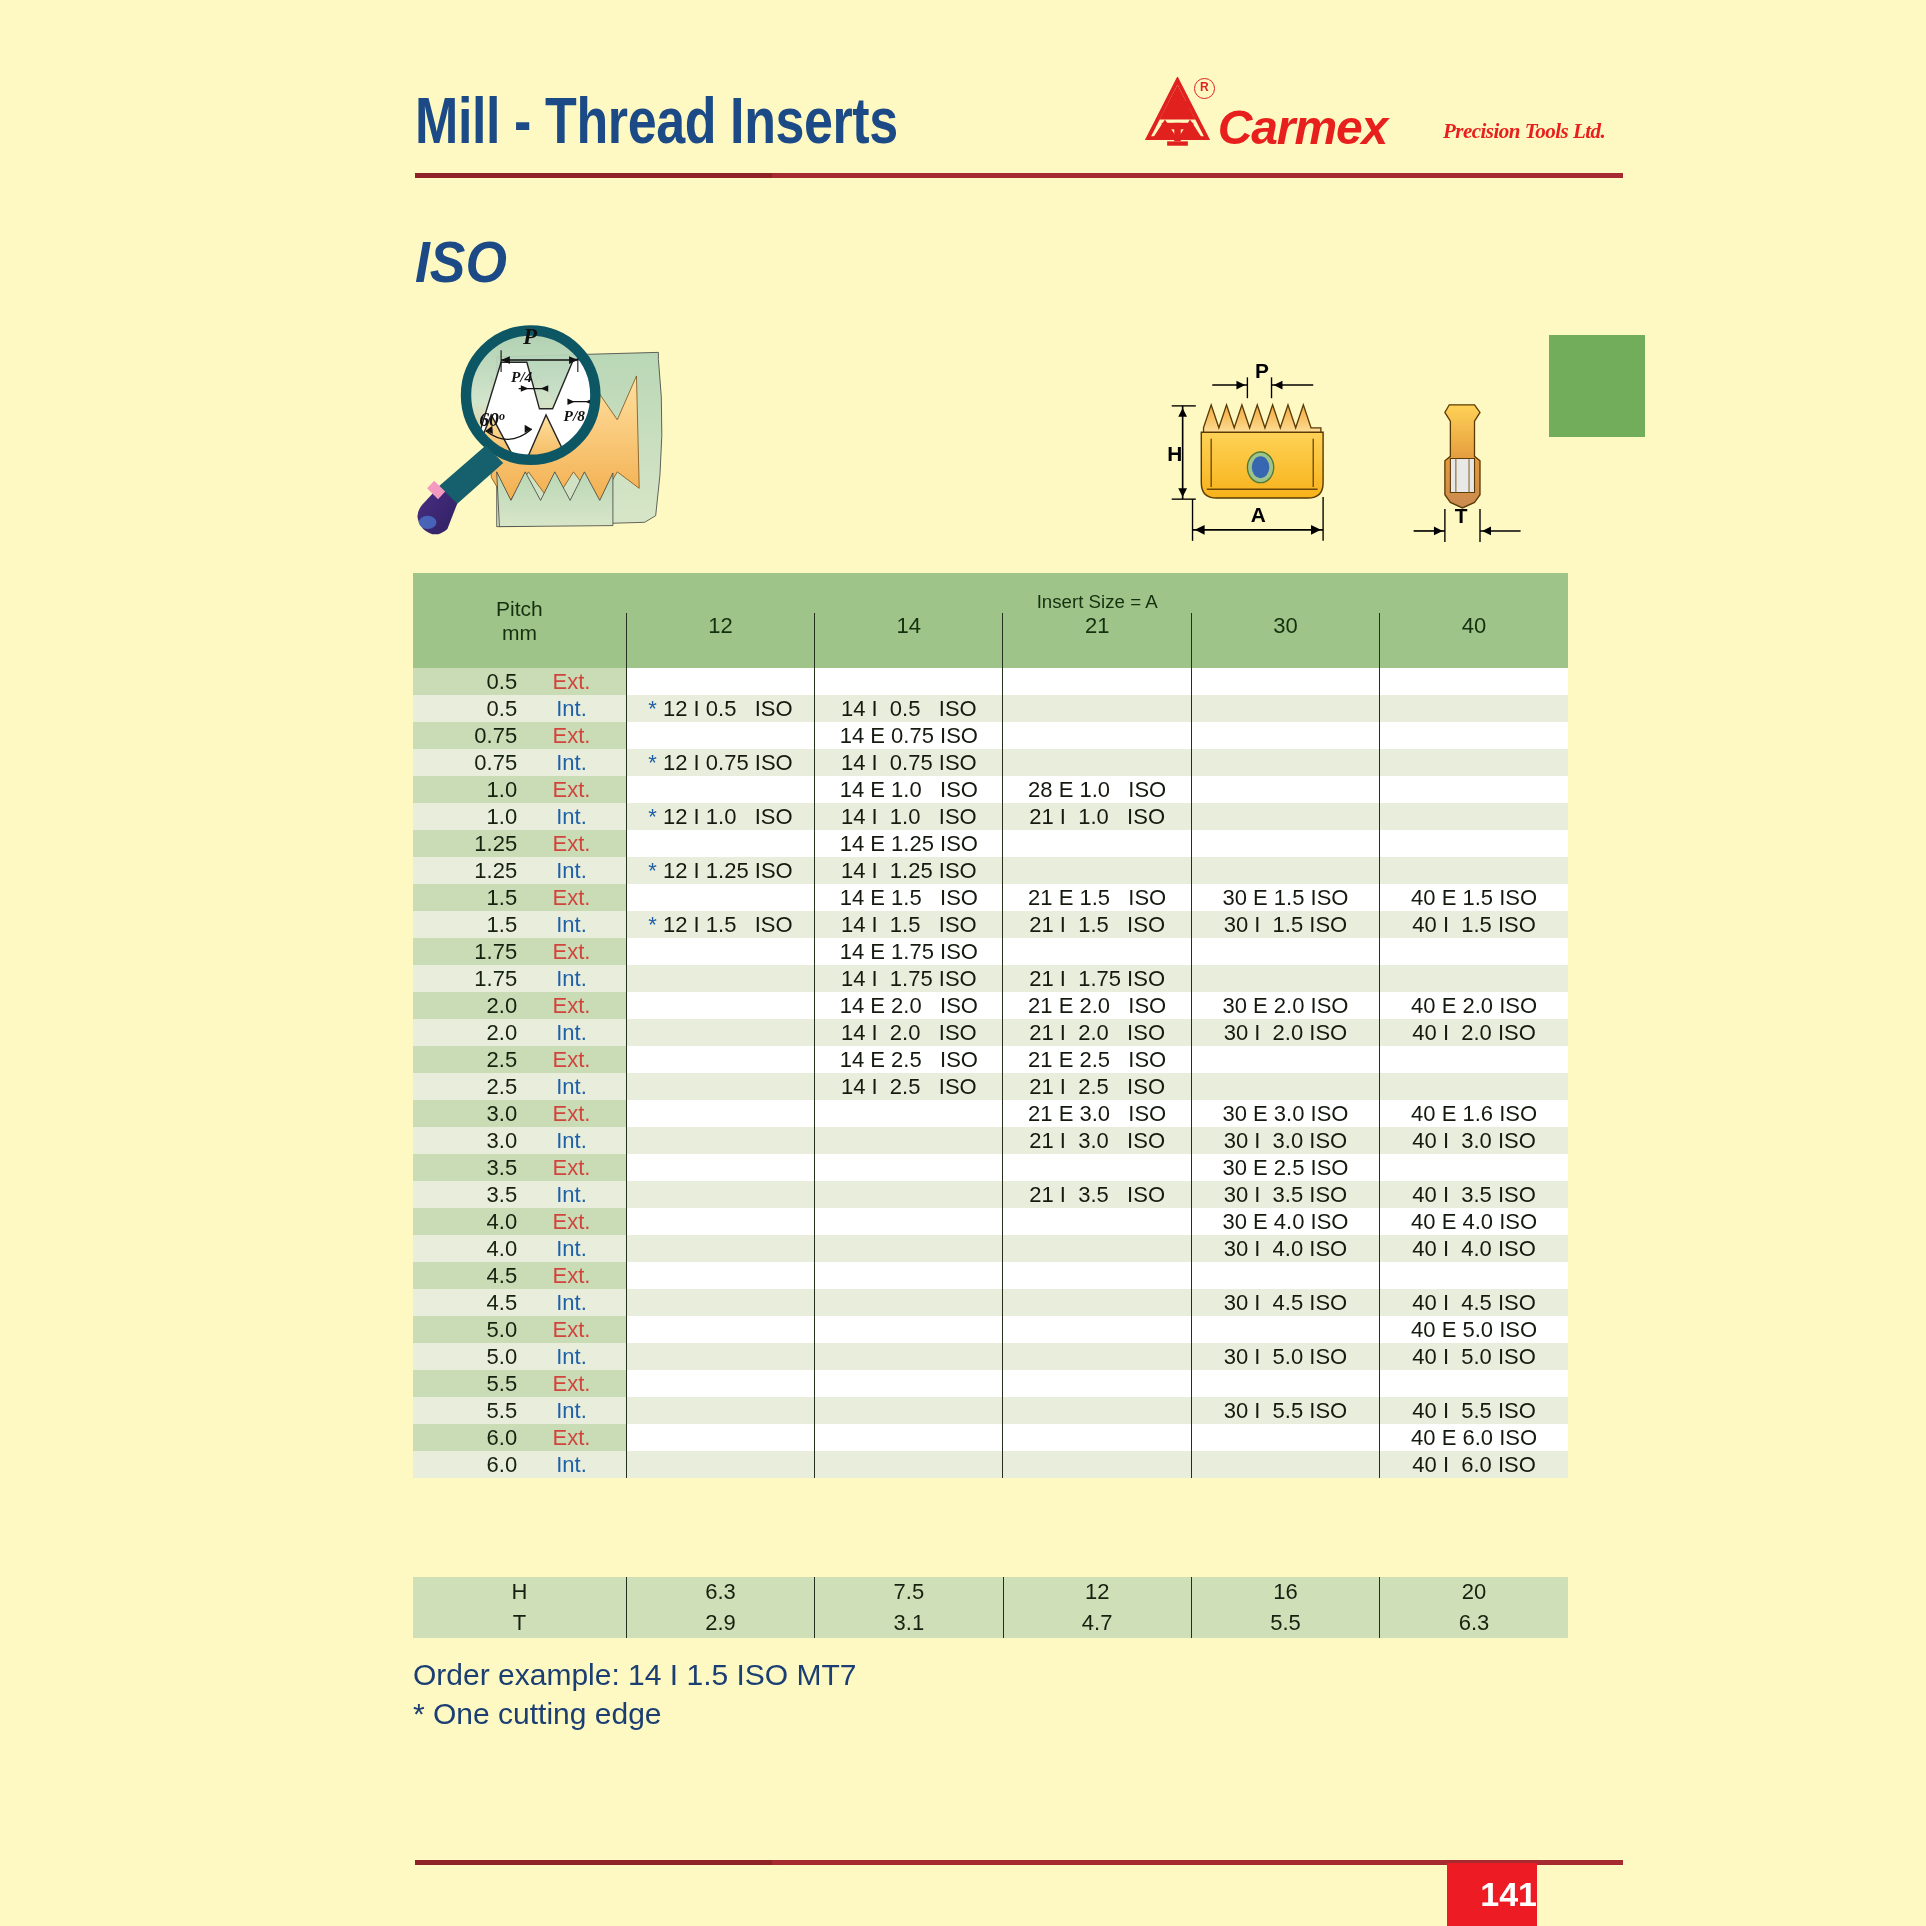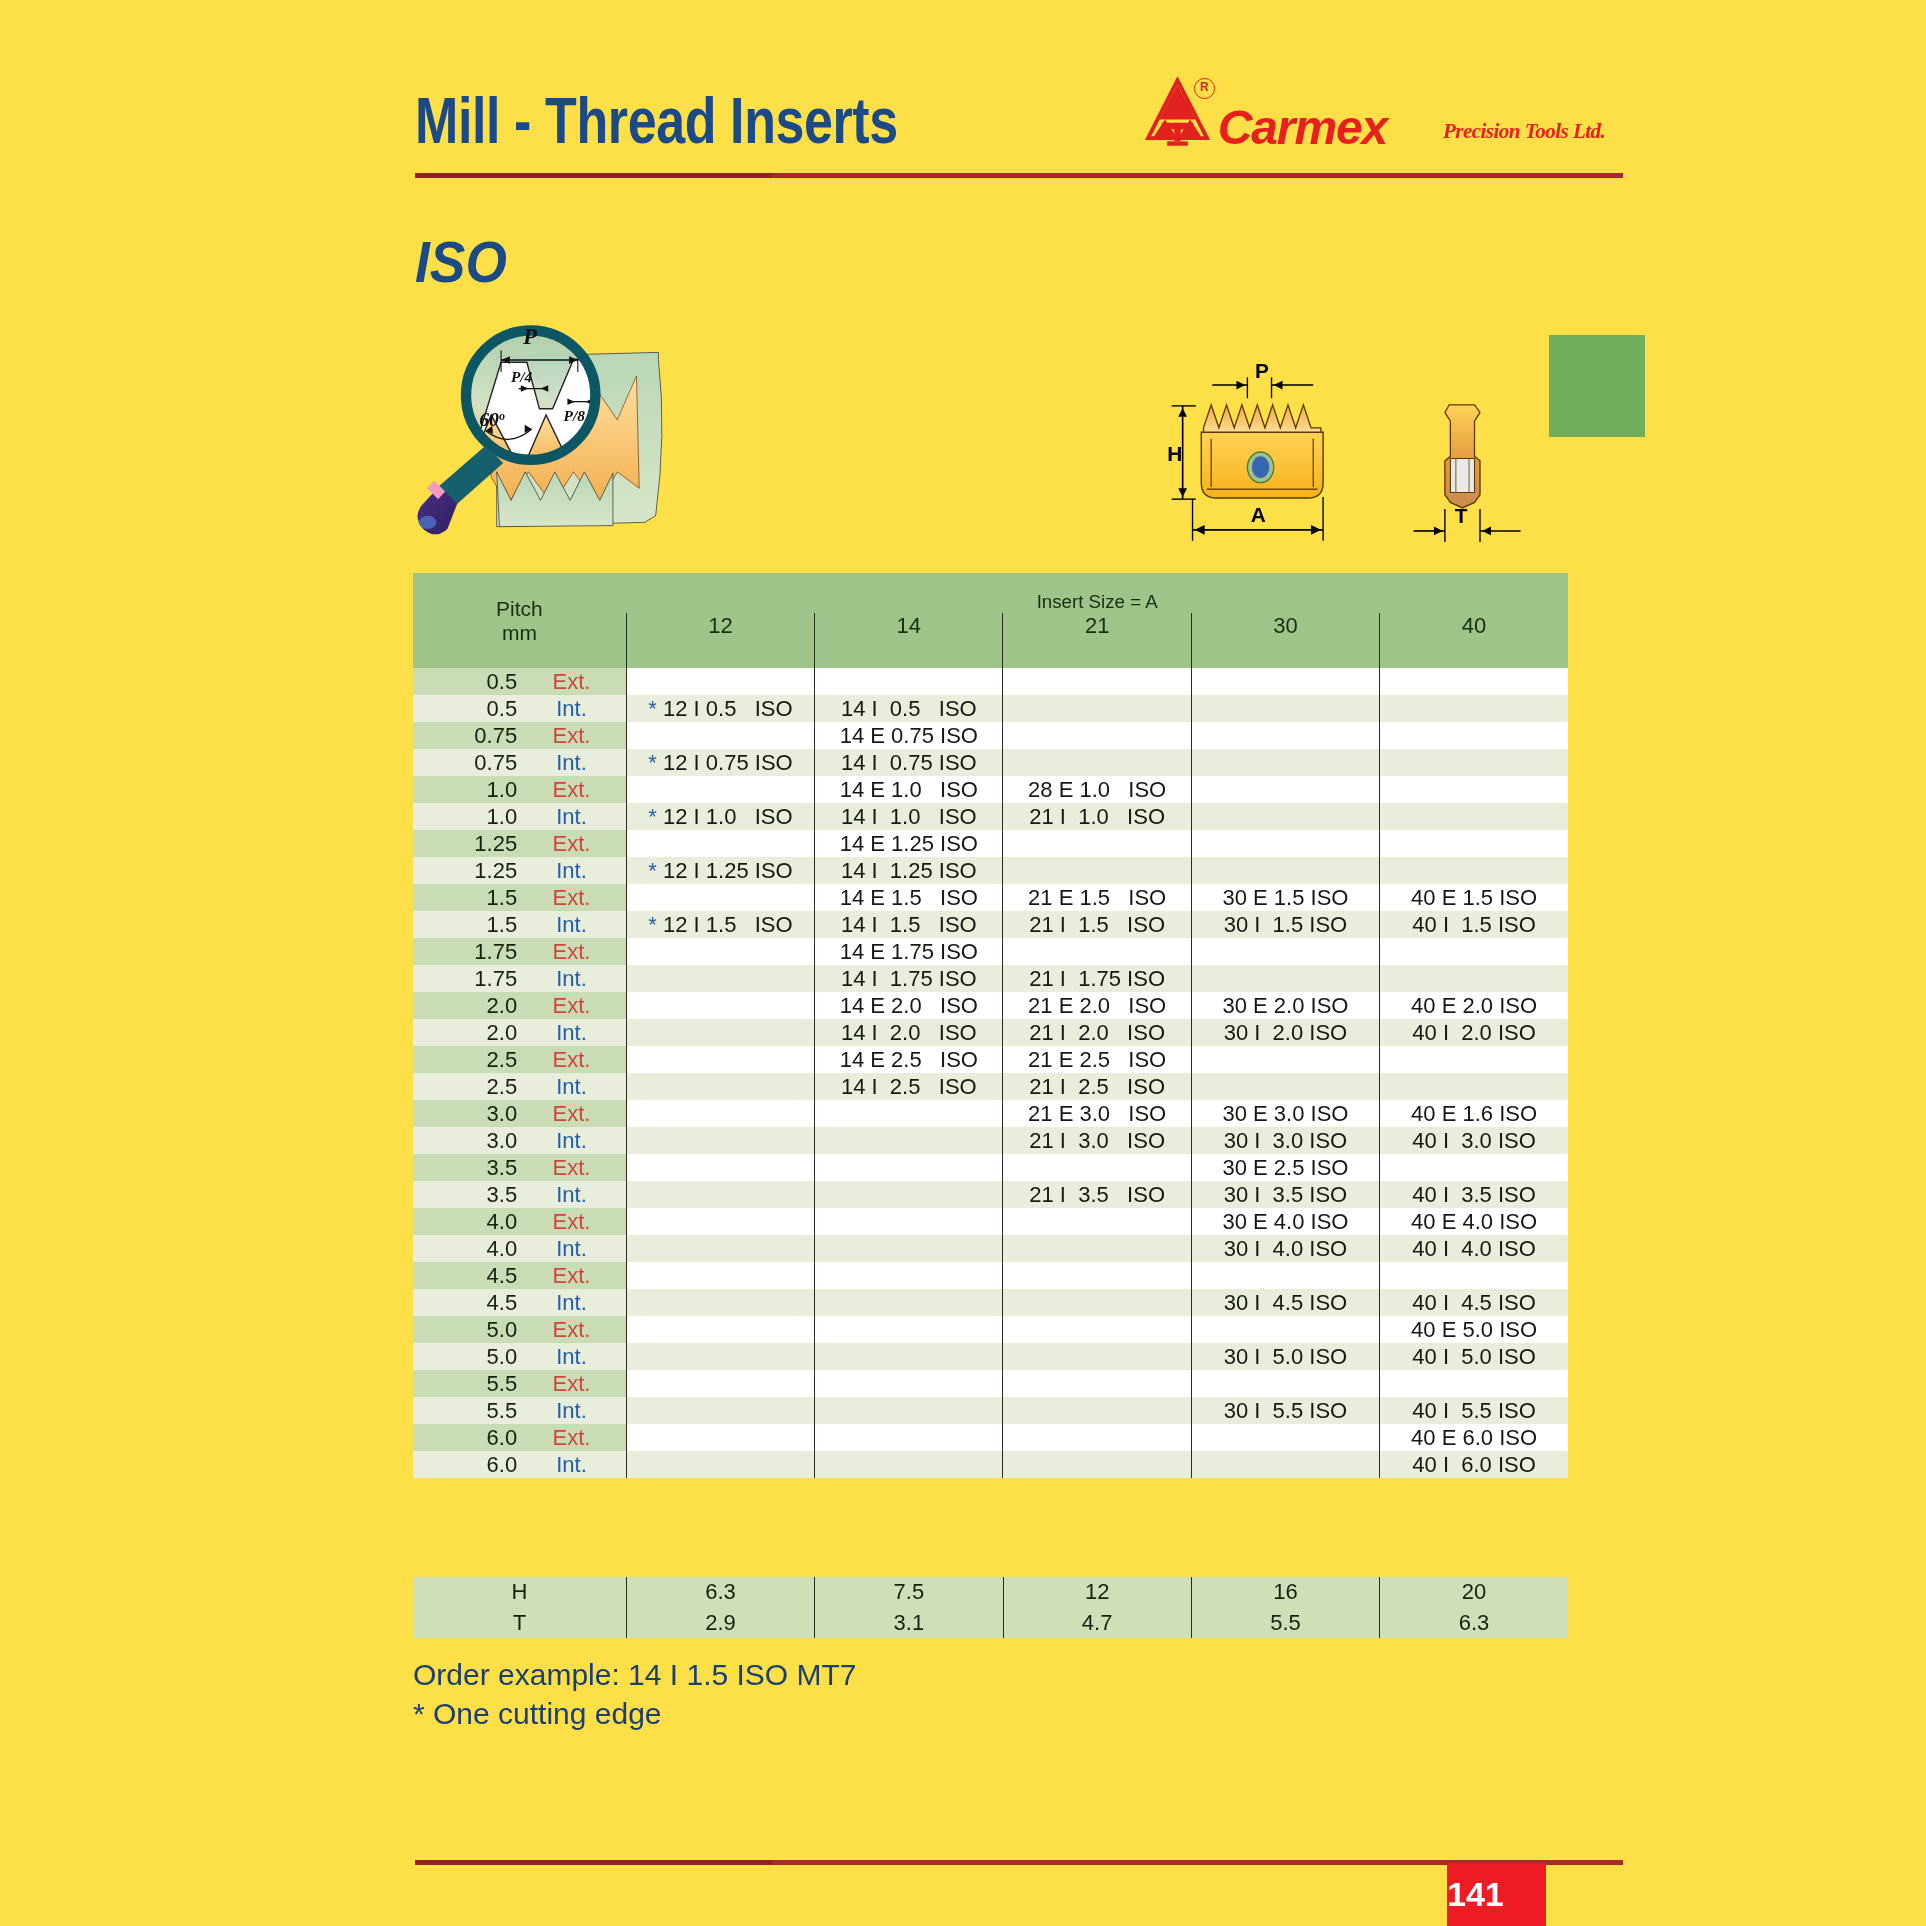--- a/index.html
+++ b/index.html
@@ -3,21 +3,21 @@
 <meta charset="utf-8">
 <style>
   html,body{margin:0;padding:0;background:#ffffff;}
   body{
     width:1926px;height:1926px;
     font-family:"Liberation Sans",sans-serif;
     color:#1a1a1a;
     -webkit-font-smoothing:antialiased;
     position:relative;overflow:hidden;
   }
-  .page{position:absolute;inset:0;background:#fde047;}
+  .page{position:absolute;inset:0;background:#fef9c3;}
 
   
   .hdr{position:absolute;left:0;right:0;top:77px;height:110px;}
   .hdr-title{
     position:absolute;left:415px;top:5.5px;
     font-size:65px;font-weight:bold;color:#1b4a86;
     letter-spacing:-0.5px;transform:scaleX(.80);transform-origin:left center;
     white-space:nowrap;
   }
   .logo{position:absolute;left:1145px;top:0px;display:flex;align-items:flex-end;gap:7.7px;}
@@ -92,22 +92,22 @@
 
   
   .note{position:absolute;left:413px;font-size:30px;color:#1b3f72;}
   .note1{top:1658px;}
   .note2{top:1697px;}
 
   
   .rule-bot{position:absolute;left:415px;top:1860px;width:1208px;height:5px;background:#a52b30;}
   .rule-bot:after{content:"";position:absolute;left:0;top:0;width:357px;height:5px;background:#8e2226;}
   .pagenum{
-    position:absolute;left:1447px;top:1863px;width:99px;height:63px;background:#ed1c24;
-    color:#fff;font-size:34px;font-weight:bold;text-align:left;line-height:63px;
+    position:absolute;left:1447px;top:1863px;width:90px;height:63px;background:#ed1c24;
+    color:#fff;font-size:34px;font-weight:bold;text-align:right;line-height:63px;
   }
 </style>
 </head>
 <body>
 
 <div class="page">
 
   <div class="hdr">
     <div class="hdr-title">Mill - Thread Inserts</div>
 

